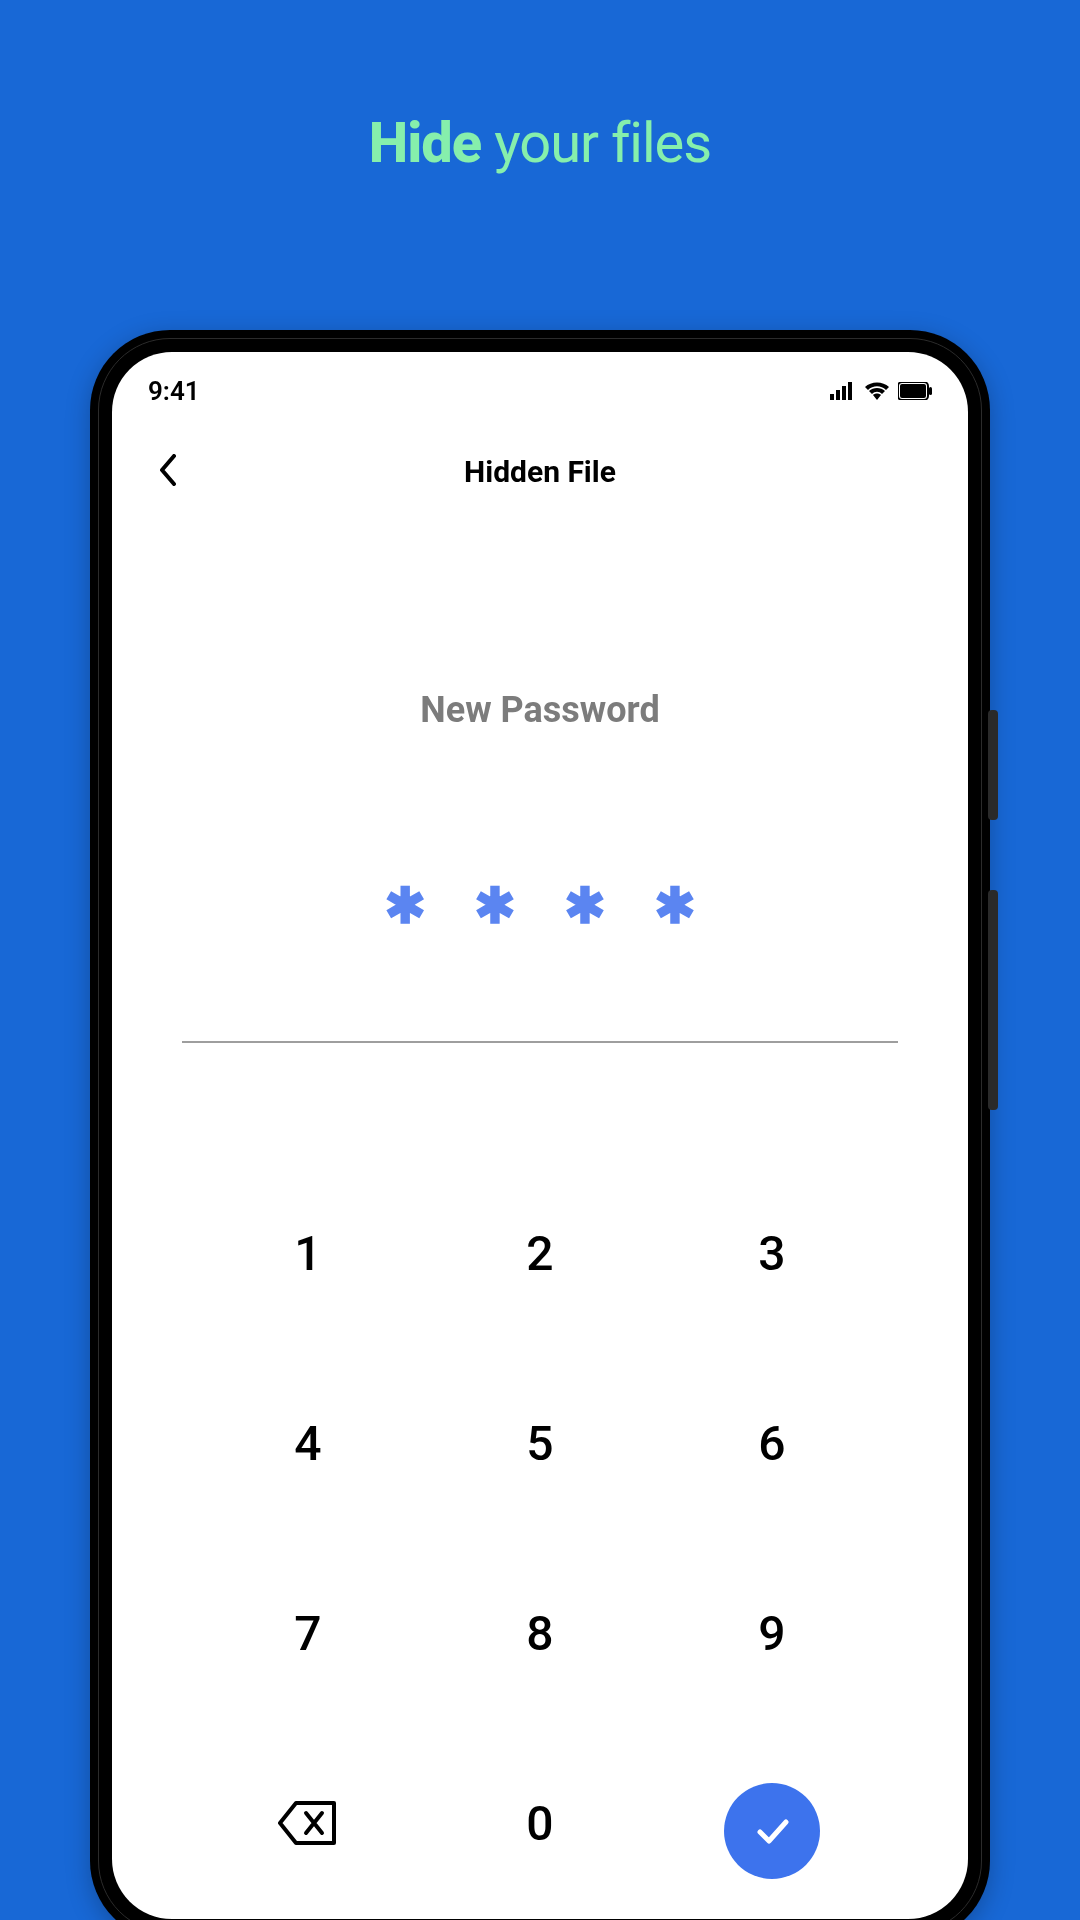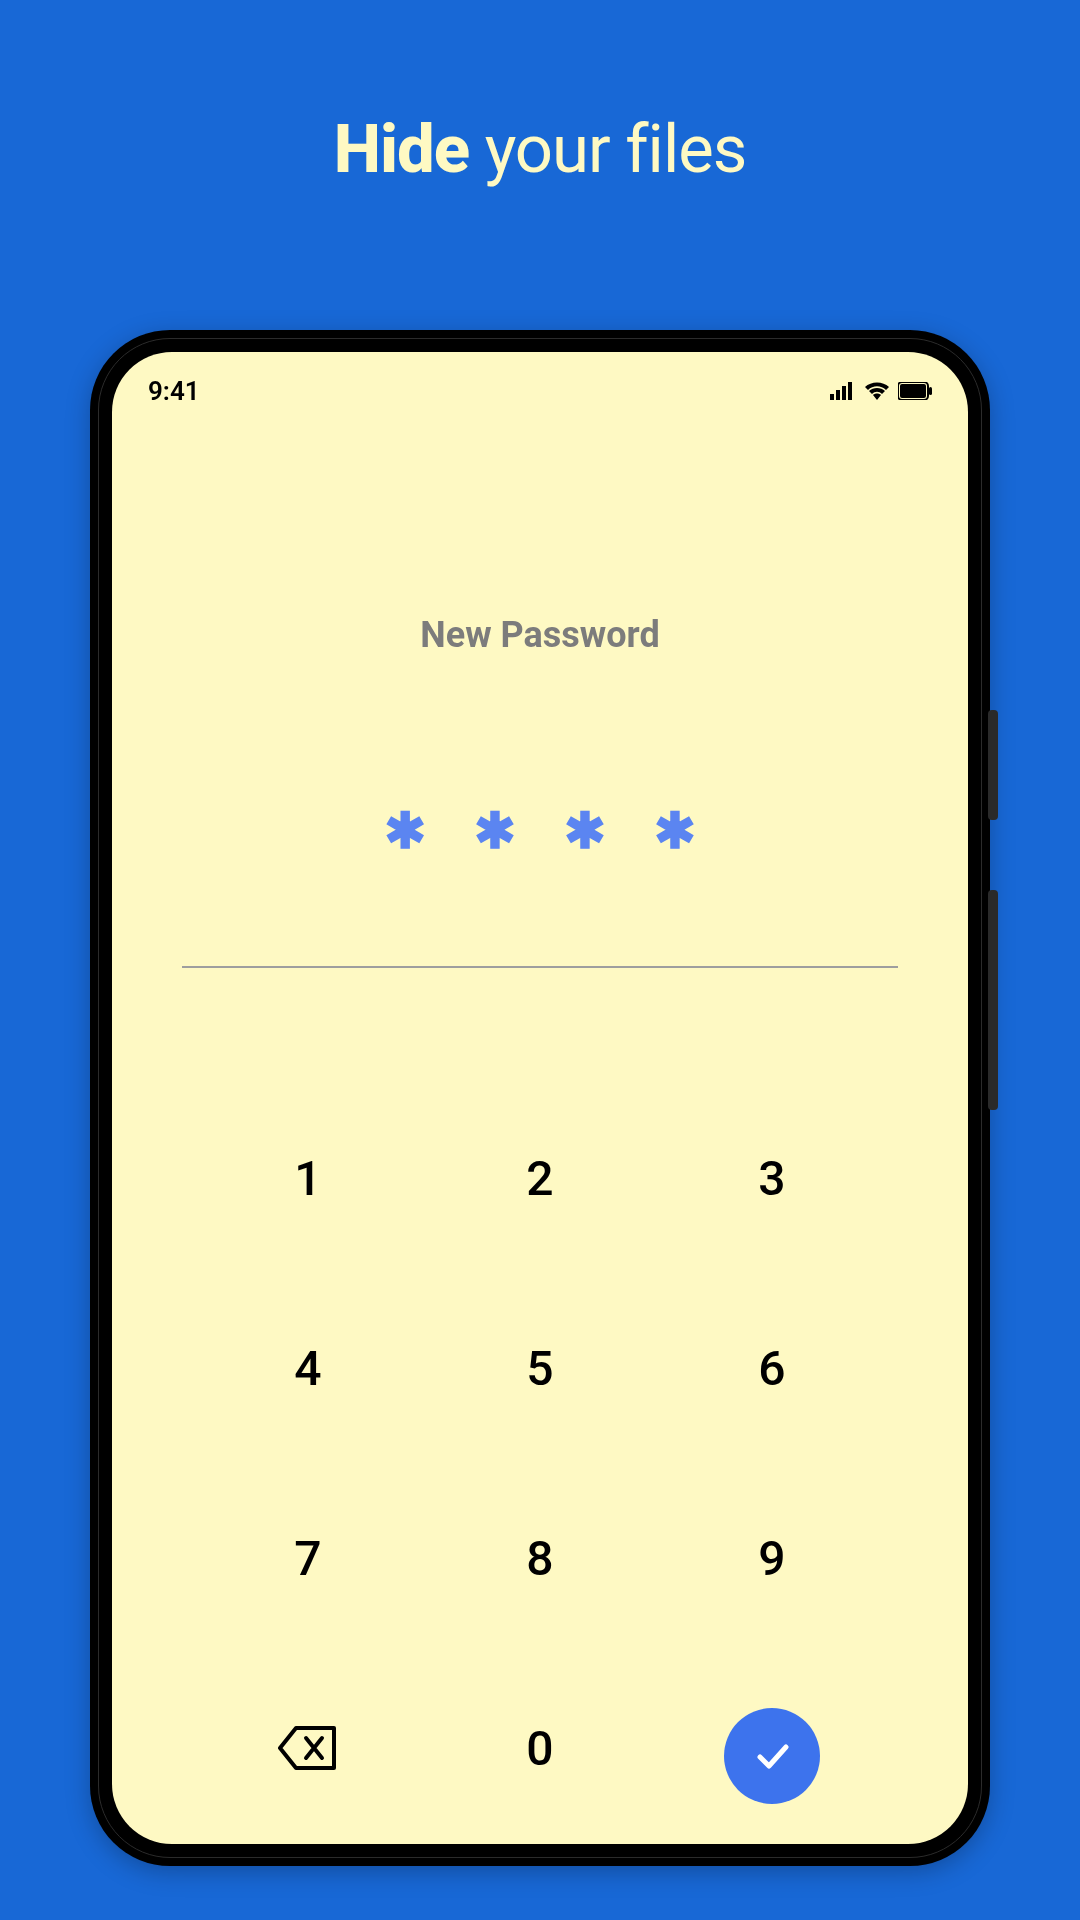--- a/index.html
+++ b/index.html
@@ -6,22 +6,22 @@
   body {
     width: 1080px;
     height: 1920px;
     background: #1868d6;
     font-family: -apple-system, BlinkMacSystemFont, 'Segoe UI', Roboto, sans-serif;
     overflow: hidden;
     position: relative;
   }
   .headline {
     text-align: center;
-    color: #fef9c3;
-    font-size: 67px;
+    color: #86efac;
+    font-size: 56px;
     padding-top: 110px;
     letter-spacing: -1px;
   }
   .headline .bold { font-weight: 800; }
   .headline .light { font-weight: 400; }
 
   .phone-wrap {
     position: absolute;
     top: 330px;
     left: 50%;
@@ -39,21 +39,21 @@
   .phone-frame::before{
     content:"";
     position:absolute;
     inset:8px;
     border-radius:72px;
     border:1px solid #2b2b2b;
     pointer-events:none;
   }
   .screen {
     width: 100%;
-    background: #fef9c3;
+    background: #ffffff;
     border-radius: 60px;
     overflow: hidden;
     padding-bottom: 40px;
   }
 
   .status-bar {
     display: flex;
     justify-content: space-between;
     align-items: center;
     padding: 24px 36px 8px;
@@ -176,20 +176,28 @@
           <span>
             <svg width="34" height="18" viewBox="0 0 34 18">
                 <rect x="0" y="0" width="30" height="18" rx="4" fill="none" stroke="#000" stroke-width="2"></rect>
                 <rect x="2" y="2" width="26" height="14" rx="2" fill="#000"></rect>
                 <rect x="31" y="5" width="3" height="8" rx="1.5" fill="#000"></rect>
               </svg>
           </span>
         </span>
       </div>
 
+      <div class="nav-bar">
+        <div class="back-btn">
+          <svg width="20" height="32" viewBox="0 0 20 32">
+              <path d="M16 2 L4 16 L16 30" fill="none" stroke="#000" stroke-width="4" stroke-linecap="round" stroke-linejoin="round"></path>
+            </svg>
+        </div>
+        <div class="title">Hidden File</div>
+      </div>
 
       <div class="prompt">New Password</div>
 
       <div class="pin-row">
         <span class="pin-dot">✱</span>
         <span class="pin-dot">✱</span>
         <span class="pin-dot">✱</span>
         <span class="pin-dot">✱</span>
       </div>
 

